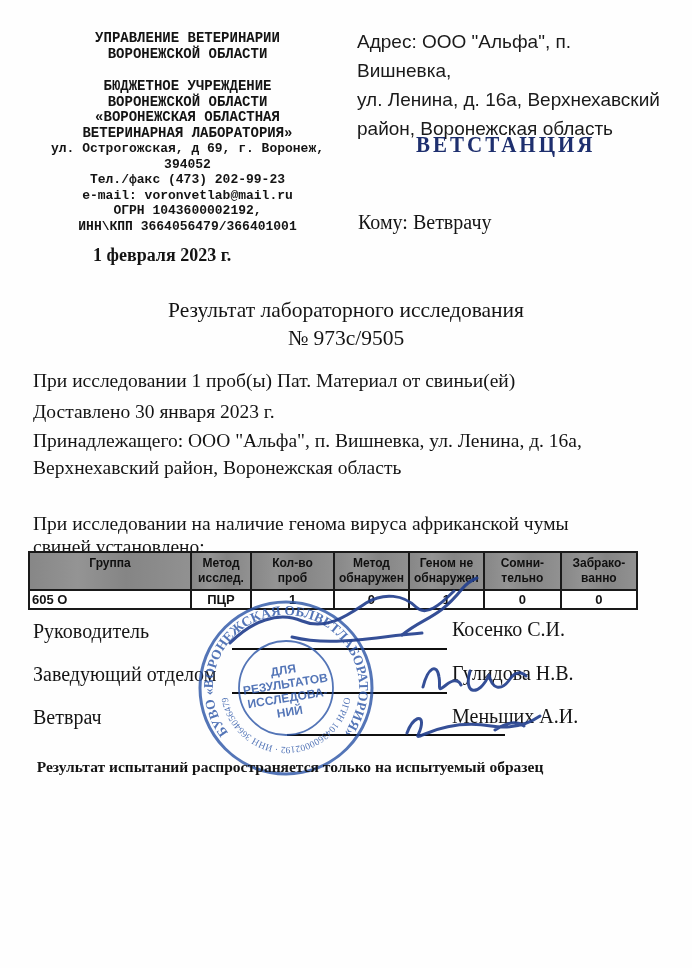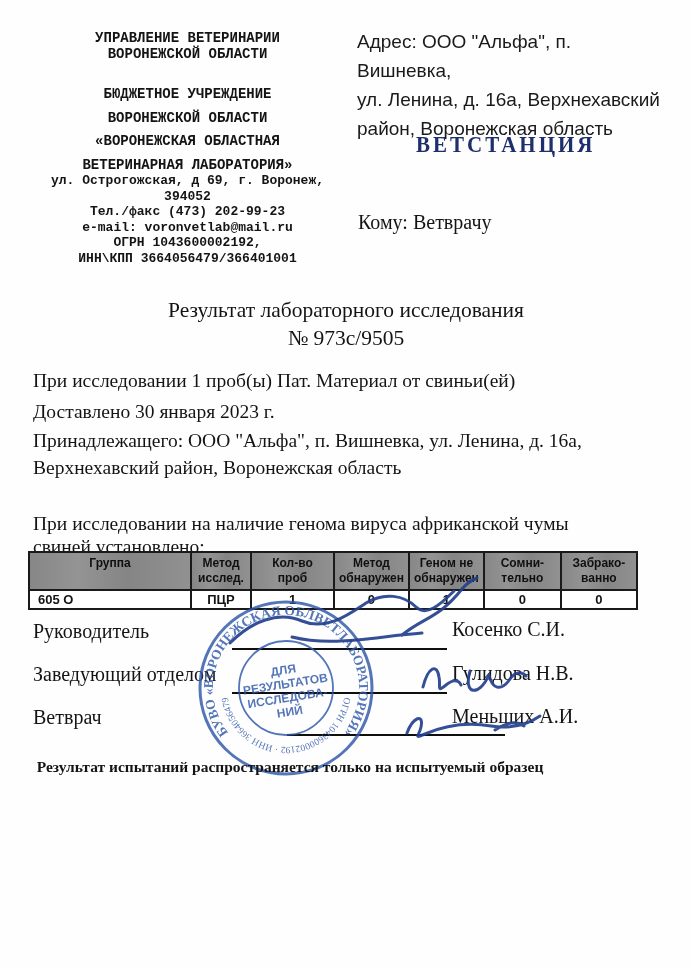--- a/index.html
+++ b/index.html
@@ -5,42 +5,42 @@
   html,body{margin:0;padding:0;background:#e8e8e8;}
   .page{
     position:relative;width:692px;height:968px;background:#fefefe;
     font-family:"Liberation Serif","DejaVu Serif",serif;color:#141414;
     overflow:hidden;margin:0 auto;
   }
   
   .letterhead{position:absolute;left:40px;top:30px;width:295px;text-align:center;font-weight:bold;font-family:Liberation Mono, monospace;}
   .lh-dept{font-size:14px;line-height:16px;}
   .lh-gap{height:17px;}
-  .lh-org{font-size:14px;line-height:15.5px;margin-top:8px;}
+  .lh-org{font-size:14px;line-height:15.5px;}
   .lh-contact{font-size:13px;line-height:15.5px;}
   
   .addr{position:absolute;left:357px;top:27px;width:310px;
     font-family:"Liberation Sans","DejaVu Sans",sans-serif;font-size:19px;line-height:29px;color:#1a1a1a;}
   .vetst{position:absolute;left:416px;top:132px;font-size:21px;font-weight:bold;
     letter-spacing:3px;color:#1e2f6e;transform:scaleY(1.08);}
   .komu{position:absolute;left:358px;top:211px;font-size:20px;}
   .date{position:absolute;left:93px;top:245px;font-size:18px;font-weight:bold;}
   
   .title{position:absolute;left:0;top:296px;width:692px;text-align:center;font-weight:normal;font-size:21.5px;line-height:28px;}
   
   .bline{position:absolute;left:33px;font-size:19.5px;line-height:22px;white-space:nowrap;}
   
   .rtable{position:absolute;left:28px;top:551px;border-collapse:collapse;table-layout:fixed;
     font-family:"Liberation Sans","DejaVu Sans",sans-serif;}
   .rtable th{background:#8d8d8d;background-image:linear-gradient(90deg,#878787,#949494 30%,#858585 60%,#919191);
     border:2px solid #1a1a1a;font-size:12px;font-weight:bold;line-height:14.5px;
     vertical-align:top;padding:3px 4px 1px;height:32px;color:#101010;}
   .rtable td{border:2px solid #1a1a1a;font-size:13px;font-weight:bold;text-align:center;
     height:17px;padding:0 2px;background:#fff;}
-  .rtable td.lft{text-align:left;padding-left:8px;}
+  .rtable td.lft{text-align:left;padding-left:2px;}
   
   .sig-role{position:absolute;left:33px;font-size:20px;}
   .sig-name{position:absolute;left:452px;font-size:20px;}
   .sig-line{position:absolute;border-top:2px solid #0f0f0f;height:0;}
   
   .stamp{position:absolute;left:190px;top:592px;opacity:.82;}
   .ink{position:absolute;left:180px;top:575px;opacity:.92;}
   .footer{position:absolute;left:0;top:758px;width:580px;text-align:center;
     font-size:15.5px;font-weight:bold;}
 </style>
@@ -65,20 +65,21 @@
   </div>
 
   <div class="addr">
     <div>Адрес: ООО "Альфа", п. Вишневка,</div>
     <div>ул. Ленина, д. 16а, Верхнехавский</div>
     <div>район, Воронежская область</div>
   </div>
 
   <div class="vetst">ВЕТСТАНЦИЯ</div>
   <div class="komu">Кому: Ветврачу</div>
+  <div class="date">1 февраля 2023 г.</div>
 
   <div class="title">
     <div>Результат лабораторного исследования</div>
     <div>№ 973с/9505</div>
   </div>
 
   <div class="bline" style="top:370px">При исследовании 1 проб(ы) Пат. Материал от свиньи(ей)</div>
   <div class="bline" style="top:401px">Доставлено 30 января 2023 г.</div>
   <div class="bline" style="top:430px">Принадлежащего: ООО "Альфа", п. Вишневка, ул. Ленина, д. 16а,</div>
   <div class="bline" style="top:457px">Верхнехавский район, Воронежская область</div>

